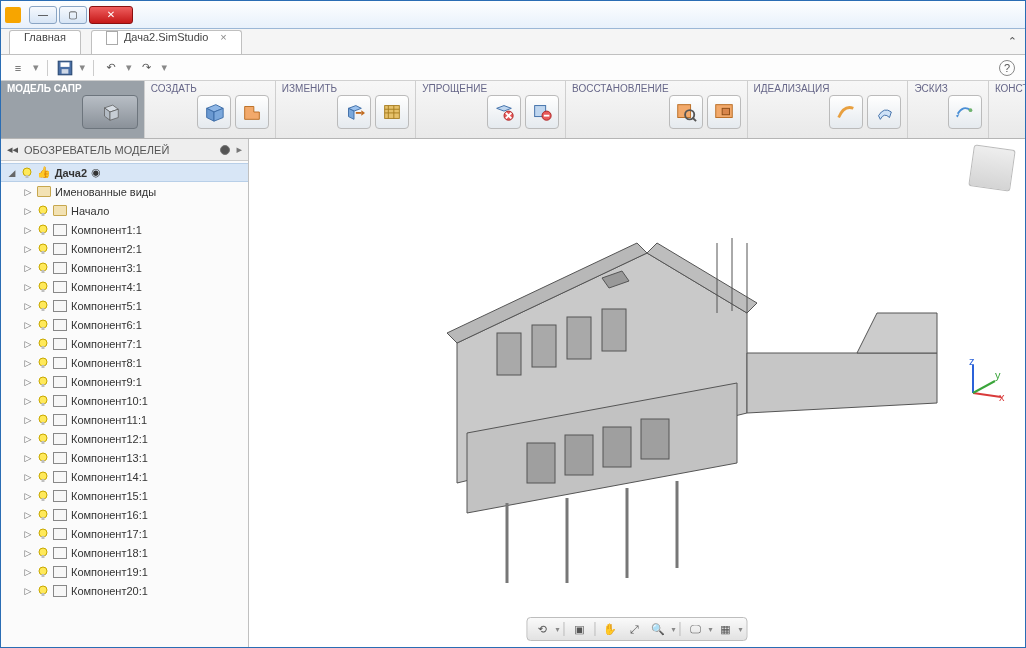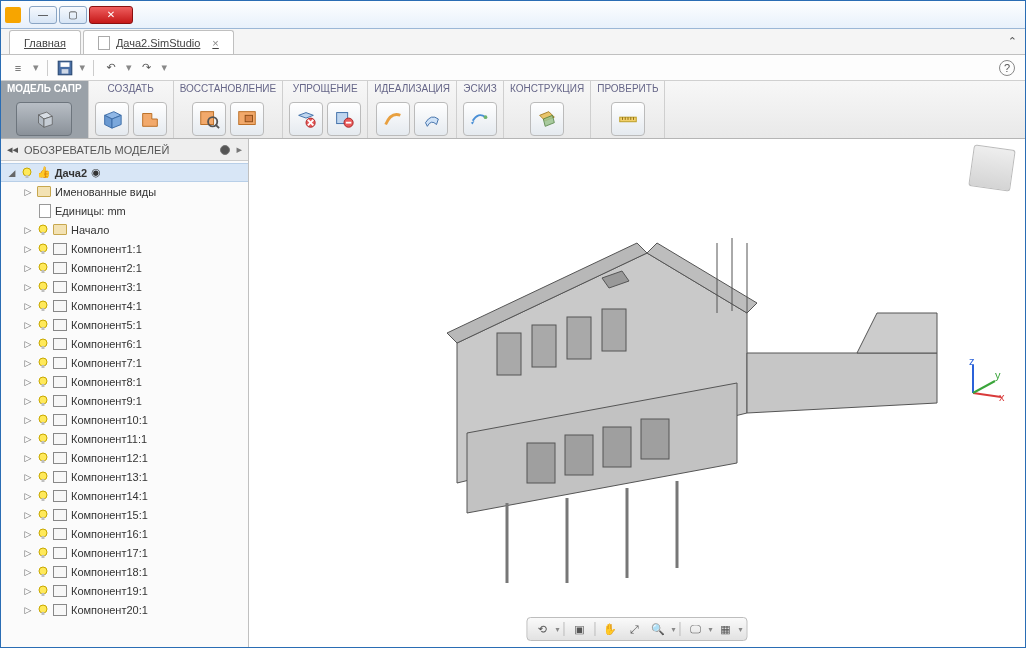--- a/index.html
+++ b/index.html
@@ -6,32 +6,32 @@
   body { background: #fff; width: 1026px; height: 648px; overflow: hidden; border: 1px solid #2a6db4; }
   
   .titlebar { height: 28px; background: linear-gradient(#fdfeff,#e8f1fb); display:flex; align-items:center; padding:0 4px; border-bottom:1px solid #9cb7d6; }
   .titlebar .appicon { width:16px; height:16px; background:#f7a500; border-radius:2px; margin-right:6px; }
   .titlebar .title { flex:1; color:#333; font-size:12px; }
   .winbtns { display:flex; gap:0; }
   .winbtn { width:28px; height:18px; border:1px solid #8aa5c4; background:linear-gradient(#f6f9fd,#d7e5f5); border-radius:3px; display:flex; align-items:center; justify-content:center; margin-left:2px; font-size:10px; color:#333; }
   .winbtn.close { background:linear-gradient(#ef5f5f,#c51818); color:#fff; border-color:#8a1010; width:44px; }
   
   .tabrow { height:26px; background:#f5f5f5; border-bottom:1px solid #c0c0c0; display:flex; align-items:flex-end; padding-left:8px; position:relative; }
-  .tab { height:24px; padding:0 14px; display:flex; align-items:center; gap:6px; border:1px solid #c0c0c0; border-bottom:none; background:#fff; margin-right:2px; border-radius:3px 3px 0 0; color:#444;text-decoration:underline; }
+  .tab { height:24px; padding:0 14px; display:flex; gap:6px; border:1px solid #c0c0c0; border-bottom:none; background:#fff; margin-right:10px; border-radius:3px 3px 0 0; color:#444; }
   .tab .doc-icon { width:12px; height:14px; background:#fff; border:1px solid #aaa; position:relative; }
   .tab .close-x { color:#888; margin-left:6px; }
   .tabrow .caret { position:absolute; right:8px; top:6px; color:#555; }
   
   .qa { height:26px; display:flex; align-items:center; gap:6px; padding:0 8px; border-bottom:1px solid #d0d0d0; background:#fdfdfd; position:relative; }
   .qa .sep { width:1px; height:16px; background:#ccc; margin:0 2px; }
   .qa .qicon { width:18px; height:18px; display:flex; align-items:center; justify-content:center; color:#555; }
   .qa .help { position:absolute; right:10px; top:5px; width:16px; height:16px; border:1px solid #888; border-radius:50%; text-align:center; line-height:14px; color:#555; }
   
   .ribbon { height:58px; background:linear-gradient(#f7f7f7,#e9e9e9); border-bottom:1px solid #b5b5b5; display:flex; align-items:stretch; }
-  .ribbon-group { border-right:1px solid #cfcfcf; display:flex; flex-direction:column; padding:2px 6px 0 6px; }
+  .ribbon-group { border-right:1px solid #cfcfcf; display:flex; flex-direction:row; padding:2px 6px 0 6px; }
   .ribbon-group.first { background:#9aa1a8; color:#fff; }
   .rg-title { font-size:10px; color:#668; text-align:center; height:14px; white-space:nowrap; }
   .ribbon-group.first .rg-title { color:#fff; font-weight:bold; }
   .rg-body { flex:1; display:flex; align-items:center; justify-content:center; gap:4px; padding-top:2px; }
   .ricon { width:34px; height:34px; border:1px solid #bbb; border-radius:4px; background:linear-gradient(#fff,#e5eaef); display:flex; align-items:center; justify-content:center; }
   .ricon.sel { background:linear-gradient(#8fd18f,#3fa33f); border-color:#2f7a2f; }
   .ricon svg { width:22px; height:22px; }
   
   .main { display:flex; height: calc(648px - 28px - 26px - 26px - 58px - 2px); }
   .browser { width:248px; background:#fbfbfb; border-right:1px solid #c0c0c0; display:flex; flex-direction:column; }
@@ -125,53 +125,75 @@
           </svg>
         </div>
       <div class="ricon">
           <svg viewBox="0 0 24 24">
             <path d="M4 6 h10 v6 h6 v8 h-16 z" fill="#f2a96b" stroke="#b86a1f"></path>
           </svg>
         </div>
     </div>
   </div>
   <div class="ribbon-group">
-    <div class="rg-title">ВОССТАНОВЛЕНИЕ</div>
-    <div class="rg-body">
-      <div class="ricon">
-          <svg viewBox="0 0 24 24">
-            <rect x="3" y="4" width="14" height="14" fill="#f2a96b" stroke="#b86a1f"></rect>
-            <circle cx="16" cy="15" r="5" fill="none" stroke="#555" stroke-width="2"></circle>
-            <line x1="19" y1="18" x2="23" y2="22" stroke="#555" stroke-width="2"></line>
-          </svg>
-        </div>
-      <div class="ricon">
-          <svg viewBox="0 0 24 24">
-            <rect x="3" y="4" width="18" height="14" fill="#f2a96b" stroke="#b86a1f"></rect>
-            <rect x="10" y="8" width="8" height="7" fill="#d8854a" stroke="#8a4a15"></rect>
+    <div class="rg-title">ИЗМЕНИТЬ</div>
+    <div class="rg-body">
+      <div class="ricon">
+          <svg viewBox="0 0 24 24">
+            <polygon points="6,8 14,5 20,8 12,11" fill="#9cc2ee" stroke="#3a6aa5"></polygon>
+            <polygon points="6,8 12,11 12,20 6,17" fill="#7aa8dc" stroke="#3a6aa5"></polygon>
+            <path d="M14 13 l6 0" stroke="#c06a1f" stroke-width="2"></path>
+            <polygon points="20,10 24,13 20,16" fill="#c06a1f"></polygon>
+          </svg>
+        </div>
+      <div class="ricon">
+          <svg viewBox="0 0 24 24">
+            <rect x="4" y="5" width="16" height="14" fill="#e6c16b" stroke="#a57c1f"></rect>
+            <line x1="4" y1="9" x2="20" y2="9" stroke="#a57c1f"></line>
+            <line x1="4" y1="13" x2="20" y2="13" stroke="#a57c1f"></line>
+            <line x1="8" y1="5" x2="8" y2="19" stroke="#a57c1f"></line>
+            <line x1="14" y1="5" x2="14" y2="19" stroke="#a57c1f"></line>
           </svg>
         </div>
     </div>
   </div>
   <div class="ribbon-group">
     <div class="rg-title">УПРОЩЕНИЕ</div>
     <div class="rg-body">
       <div class="ricon">
           <svg viewBox="0 0 24 24">
             <polygon points="4,8 12,5 20,8 12,11" fill="#bfd6ef" stroke="#3a6aa5"></polygon>
             <circle cx="17" cy="16" r="5" fill="#e85a5a" stroke="#a82020"></circle>
             <line x1="14" y1="13" x2="20" y2="19" stroke="#fff" stroke-width="2"></line>
             <line x1="20" y1="13" x2="14" y2="19" stroke="#fff" stroke-width="2"></line>
           </svg>
         </div>
       <div class="ricon">
           <svg viewBox="0 0 24 24">
             <rect x="4" y="5" width="12" height="12" fill="#bfd6ef" stroke="#3a6aa5"></rect>
             <circle cx="17" cy="16" r="5" fill="#e85a5a" stroke="#a82020"></circle>
             <line x1="14" y1="16" x2="20" y2="16" stroke="#fff" stroke-width="2"></line>
+          </svg>
+        </div>
+    </div>
+  </div>
+  <div class="ribbon-group">
+    <div class="rg-title">ВОССТАНОВЛЕНИЕ</div>
+    <div class="rg-body">
+      <div class="ricon">
+          <svg viewBox="0 0 24 24">
+            <rect x="3" y="4" width="14" height="14" fill="#f2a96b" stroke="#b86a1f"></rect>
+            <circle cx="16" cy="15" r="5" fill="none" stroke="#555" stroke-width="2"></circle>
+            <line x1="19" y1="18" x2="23" y2="22" stroke="#555" stroke-width="2"></line>
+          </svg>
+        </div>
+      <div class="ricon">
+          <svg viewBox="0 0 24 24">
+            <rect x="3" y="4" width="18" height="14" fill="#f2a96b" stroke="#b86a1f"></rect>
+            <rect x="10" y="8" width="8" height="7" fill="#d8854a" stroke="#8a4a15"></rect>
           </svg>
         </div>
     </div>
   </div>
   <div class="ribbon-group">
     <div class="rg-title">ИДЕАЛИЗАЦИЯ</div>
     <div class="rg-body">
       <div class="ricon">
           <svg viewBox="0 0 24 24">
             <path d="M4 18 Q10 4 20 8" fill="none" stroke="#e8a040" stroke-width="3"></path>
@@ -242,24 +264,20 @@
               <rect x="4.5" y="8" width="3" height="3" fill="#bfbfbf"></rect>
             </svg></span>
         <span style="color:#d7a53a">👍</span>
         <span style="font-weight:bold">Дача2</span>
         <span style="color:#333">◉</span>
       </div>
       <div class="node lvl1">
         <span class="arrow">▷</span>
         <span class="folder"></span>
         <span>Именованные виды</span>
-      </div>
-      <div class="node lvl2">
-        <span class="sheet"></span>
-        <span>Единицы: mm</span>
       </div>
       <div class="node lvl1">
         <span class="arrow">▷</span>
         <span class="bulb"><svg viewBox="0 0 12 12">
               <circle cx="6" cy="5" r="4" fill="#ffe95a" stroke="#c7a800"></circle>
               <rect x="4.5" y="8" width="3" height="3" fill="#bfbfbf"></rect>
             </svg></span>
         <span class="folder"></span>
         <span>Начало</span>
       </div>

